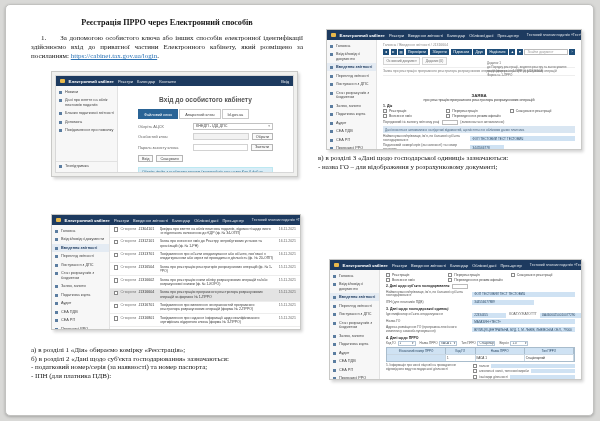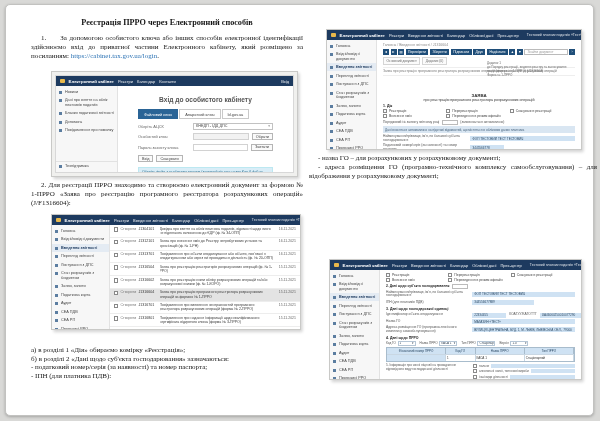--- a/index.html
+++ b/index.html
@@ -5,21 +5,21 @@
   html,body{margin:0;padding:0;width:600px;height:421px;overflow:hidden;background:#d9d9d7;}
   *{box-sizing:border-box;}
   .sheet{position:absolute;left:5px;top:4px;width:589px;height:412px;background:#ffffff;
          border:1px solid #c2c2c0;border-radius:5px;box-shadow:0 1px 3px rgba(0,0,0,.25);}
   .abs{position:absolute;}
   
   .doct{font-family:"Liberation Serif",serif;color:#161616;}
   .title{font-size:8.2px;font-weight:bold;text-align:center;}
   .para{font-size:7px;line-height:1.32;text-align:justify;}
   .tabgap{display:inline-block;width:14px;}
-  .doclink{color:#2e74b5;}
+  .doclink{color:#2e74b5;text-decoration:underline;}
   .p3line{font-size:7px;line-height:1.24;}
   .prpara{font-size:7px;line-height:1.26;text-align:justify;text-indent:9px;margin:0;}
   
   .shot{position:absolute;background:#fff;border:1px solid #c9c9c7;box-shadow:1.5px 2px 3px rgba(0,0,0,.18);
         font-family:"Liberation Sans",sans-serif;overflow:hidden;}
   .frame{padding:3px;background:#f0f0ee;width:100%;height:100%;}
   .app{background:#fff;border:1px solid #d8d8d8;width:100%;height:100%;overflow:hidden;display:flex;flex-direction:column;}
   .ah{height:10px;background:#1d3a5f;display:flex;align-items:center;gap:4px;padding:0 4px;color:#fff;flex:none;}
   .logo{width:4.5px;height:4.5px;background:#e8b84b;border-radius:1px;flex:none;}
   .ah .b{font-weight:bold;font-size:4.4px;white-space:nowrap;}
@@ -166,21 +166,20 @@
                 <span class="fbtn">Скасувати</span>
               </div>
               <div class="alert">Оберіть файл з особистим ключем (зазвичай він має назву Key-6.dat) та вкажіть пароль захисту ключа</div>
             </div>
           </div>
         </div>
       </div>
     </div>
   </div>
 
-  <div class="abs doct para" style="left:25px;top:176px;width:272px;text-indent:10px;">2. Для реєстрації ПРРО знаходимо та створюємо електронний документ за формою № 1-ПРРО «Заява про реєстрацію програмного реєстратора розрахункових операцій» (J/F1316604):</div>
 
   <div class="shot" style="left:45px;top:209px;width:250px;height:116px;">
     <div class="app" style="border:none;">
       <div class="ah">
         <span class="logo"></span>
         <span class="b">Електронний кабінет</span>
         <span class="m">Реєстри</span>
         <span class="m">Введення звітності</span>
         <span class="m">Календар</span>
         <span class="m">Облікові дані</span>
@@ -378,22 +377,22 @@
             <span class="frl">Податковий номер/серія (за наявності) та номер паспорта</span>
             <span class="frv w-s">3445566778</span>
           </div>
 
         </div>
       </div>
     </div>
   </div>
 
   <div class="abs doct" style="left:303px;top:149px;width:288px;">
-    <p class="prpara">- назва ГО – для розрахункових у розрахунковому документі;</p>
-    <p class="prpara">- адреса розміщення ГО (програмно-технічного комплексу самообслуговування) – для відображення у розрахунковому документі;</p>
+    <p class="prpara">в) в розділі 3 «Дані щодо господарської одиниці» зазначаються:</p>
+    <p class="prpara">- назва ГО – для відображення у розрахунковому документі;</p>
   </div>
 
   <div class="shot" style="left:323px;top:254px;width:253px;height:121px;">
     <div class="app" style="border:none;">
       <div class="ah">
         <span class="logo"></span>
         <span class="b">Електронний кабінет</span>
         <span class="m">Реєстри</span>
         <span class="m">Введення звітності</span>
         <span class="m">Календар</span>

